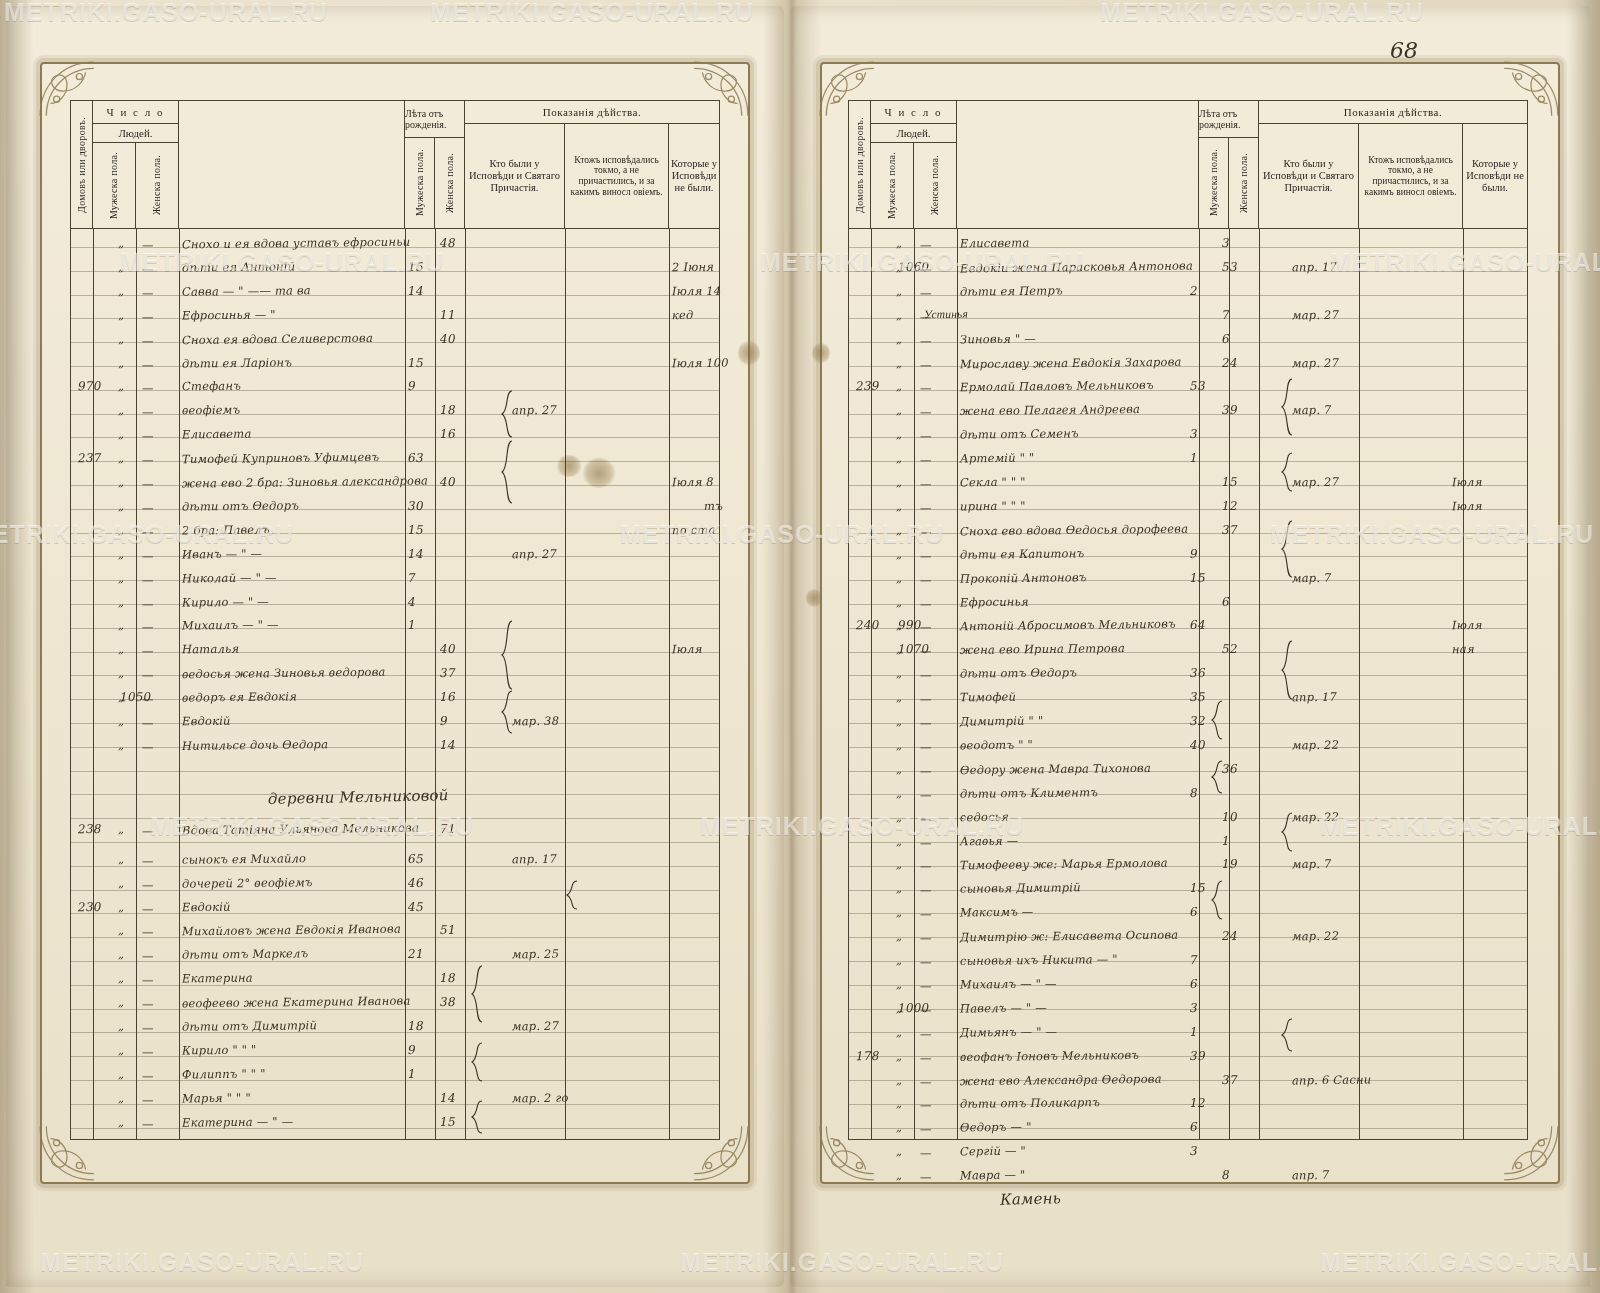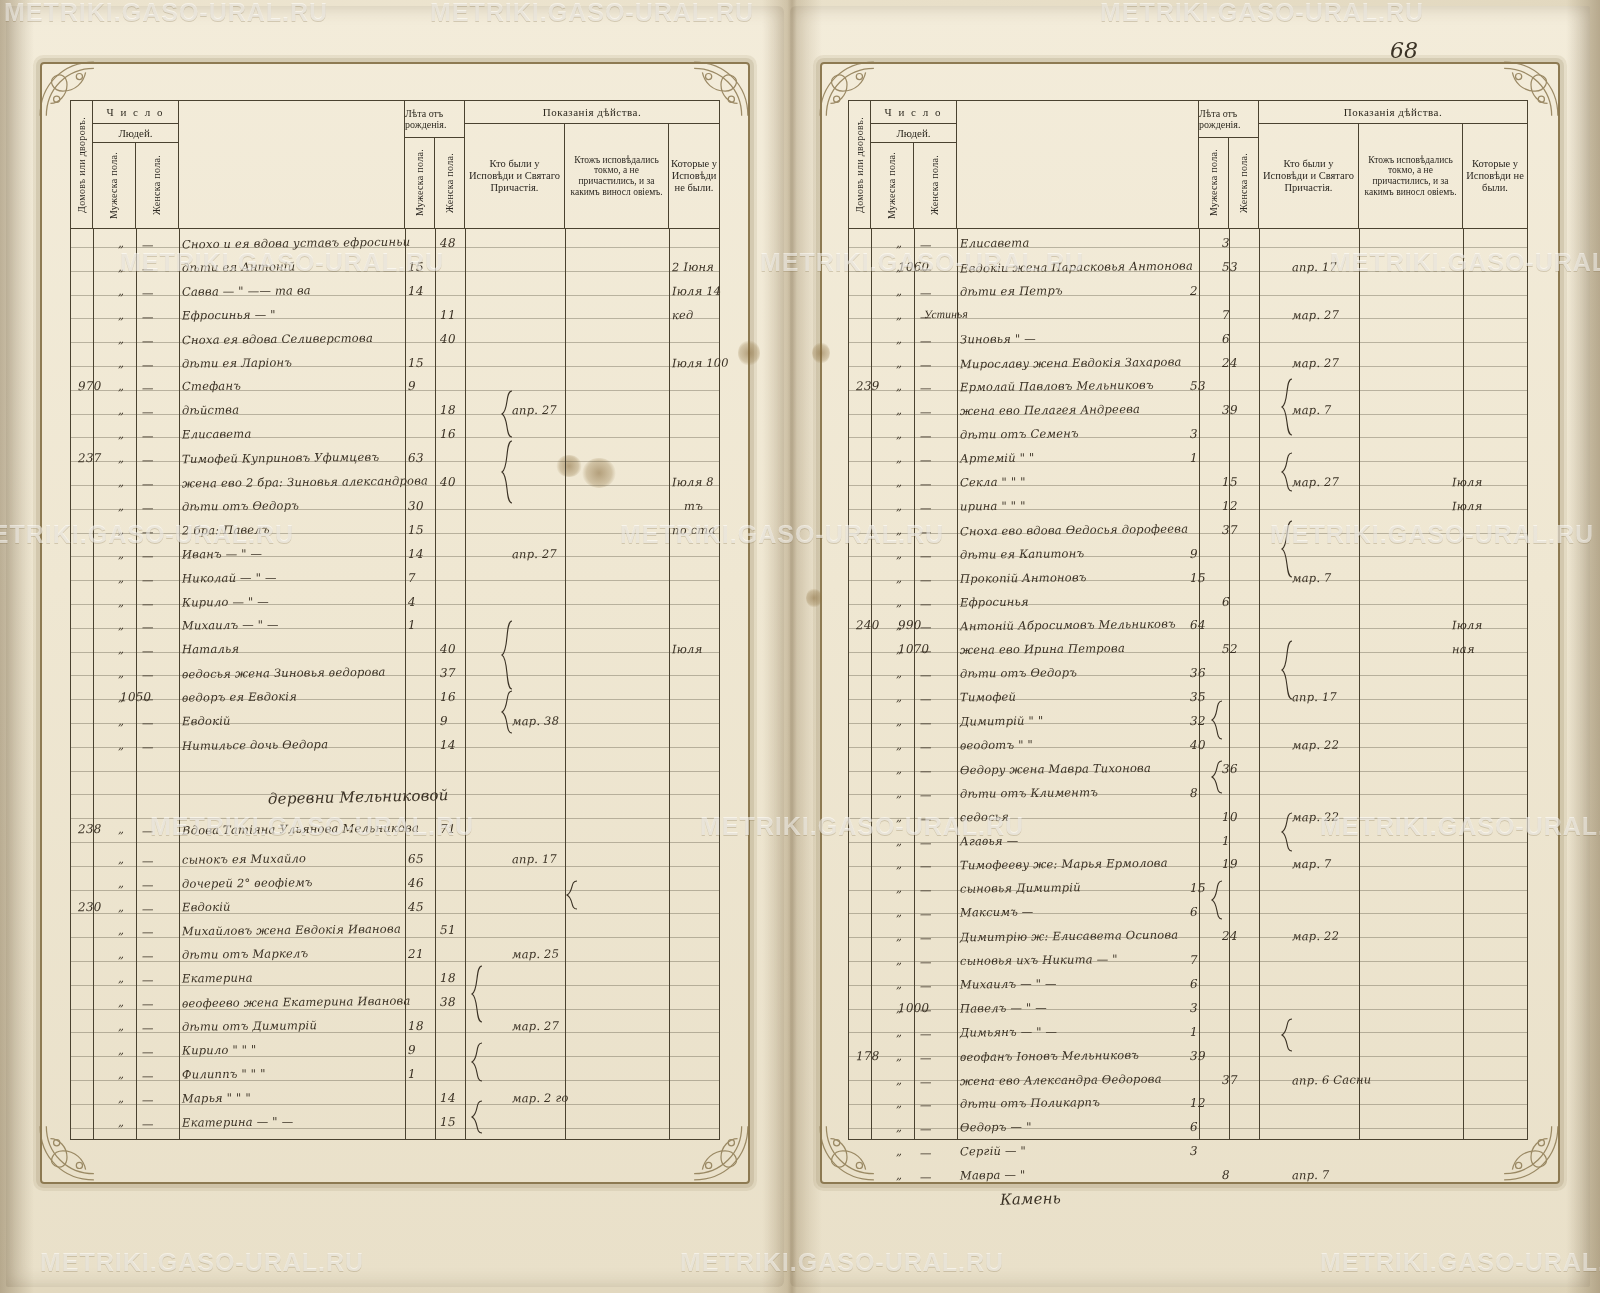--- a/index.html
+++ b/index.html
@@ -381,34 +381,34 @@
       <div class="hw num" style="left: 440px; top: 307.7px;">11</div>
       <div class="hw sm" style="left: 672px; top: 307.7px;">кед</div>
       <div class="hw sm" style="left: 182px; top: 331.6px;">Сноха ея вдова Селиверстова</div>
       <div class="hw num" style="left: 440px; top: 331.6px;">40</div>
       <div class="hw sm" style="left: 182px; top: 355.5px;">дѣти ея Ларіонъ</div>
       <div class="hw num" style="left: 408px; top: 355.5px;">15</div>
       <div class="hw sm" style="left: 672px; top: 355.5px;">Іюля 100</div>
       <div class="hw num" style="left: 78px; top: 379.4px;">970</div>
       <div class="hw sm" style="left: 182px; top: 379.4px;">Стефанъ</div>
       <div class="hw num" style="left: 408px; top: 379.4px;">9</div>
-      <div class="hw sm" style="left: 182px; top: 403.3px;">дѣйства</div>
+      <div class="hw sm" style="left: 182px; top: 403.3px;">ѳеофіемъ</div>
       <div class="hw num" style="left: 440px; top: 403.3px;">18</div>
       <div class="hw sm" style="left: 512px; top: 403.3px;">апр. 27</div>
       <div class="hw sm" style="left: 182px; top: 427.2px;">Елисавета</div>
       <div class="hw num" style="left: 440px; top: 427.2px;">16</div>
       <div class="hw num" style="left: 78px; top: 451.1px;">237</div>
       <div class="hw sm" style="left: 182px; top: 451.1px;">Тимофей Куприновъ Уфимцевъ</div>
       <div class="hw num" style="left: 408px; top: 451.1px;">63</div>
       <div class="hw sm" style="left: 182px; top: 475px;">жена ево 2 бра: Зиновья александрова</div>
       <div class="hw num" style="left: 440px; top: 475px;">40</div>
       <div class="hw sm" style="left: 672px; top: 475px;">Іюля 8</div>
       <div class="hw sm" style="left: 182px; top: 498.9px;">дѣти отъ Ѳедоръ</div>
       <div class="hw num" style="left: 408px; top: 498.9px;">30</div>
-      <div class="hw sm" style="left: 684px; top: 498.9px;">тъ</div>
+      <div class="hw sm" style="left: 704px; top: 498.9px;">тъ</div>
       <div class="hw sm" style="left: 182px; top: 522.8px;">2 бра: Павелъ</div>
       <div class="hw num" style="left: 408px; top: 522.8px;">15</div>
       <div class="hw sm" style="left: 672px; top: 522.8px;">по ста</div>
       <div class="hw sm" style="left: 182px; top: 546.7px;">Иванъ  —  "  —</div>
       <div class="hw num" style="left: 408px; top: 546.7px;">14</div>
       <div class="hw sm" style="left: 512px; top: 546.7px;">апр. 27</div>
       <div class="hw sm" style="left: 182px; top: 570.6px;">Николай  —  "  —</div>
       <div class="hw num" style="left: 408px; top: 570.6px;">7</div>
       <div class="hw sm" style="left: 182px; top: 594.5px;">Кирило  —  "  —</div>
       <div class="hw num" style="left: 408px; top: 594.5px;">4</div>

